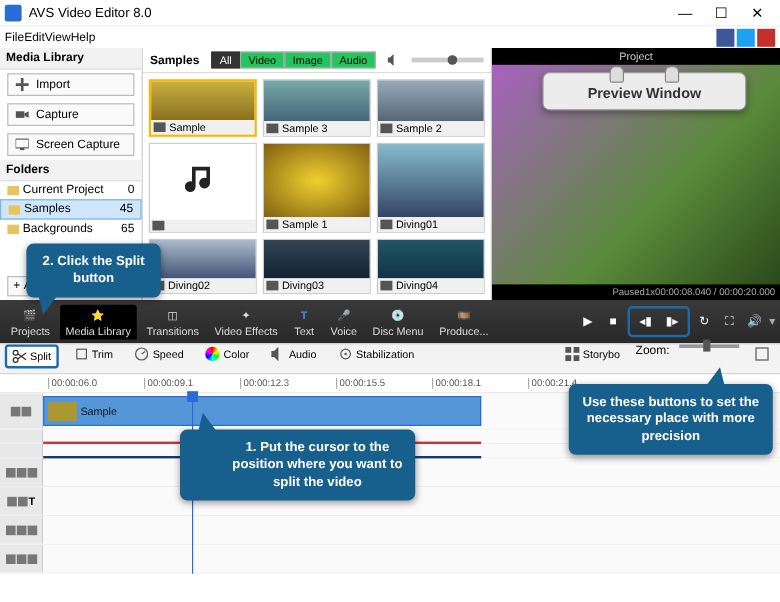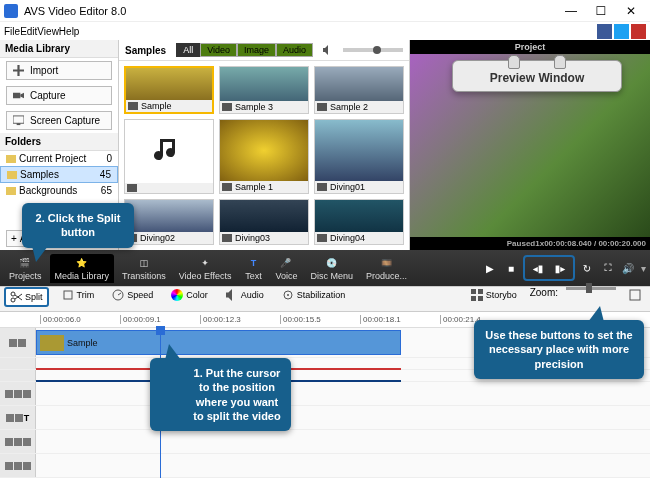--- a/index.html
+++ b/index.html
@@ -20,33 +20,33 @@
 .panel-head { font-weight: bold; font-size: 10px; padding: 3px 5px; background: #f2f2f2; border-bottom: 1px solid #ddd; }
 .side-btn { margin: 3px 6px; border: 1px solid #bbb; padding: 3px 6px; display: flex; align-items: center; gap: 6px; cursor: pointer; background: #fafafa; }
 .side-btn svg, .side-btn .ic { width: 11px; height: 11px; }
 .folder-row { display: flex; justify-content: space-between; padding: 2px 6px; font-size: 10px; align-items: center;}
 .folder-row.sel { background: #cfe6ff; border: 1px solid #7cb3e8; }
 .addfolder { margin: 3px 6px; border: 1px solid #bbb; padding: 2px 4px; font-size: 10px; display: flex; align-items: center; gap: 3px; background:#fafafa;}
 
 .samples { flex: 1; display: flex; flex-direction: column; border-right: 1px solid #ccc; }
 .samples-head { display: flex; align-items: center; padding: 3px 6px; font-size: 10px; gap: 10px; border-bottom: 1px solid #ddd; }
 .filter { display: flex; gap: 0; }
-.filter span { border: 1px solid #aaa; padding: 1px 6px; font-size: 9px; background: #4d7c0f; }
+.filter span { border: 1px solid #aaa; padding: 1px 6px; font-size: 9px; background: #22c55e; }
 .filter .active { background: #333; color: #fff; border-color: #333; }
 .vol { width: 60px; height: 4px; background: #ccc; position: relative; }
 .vol::after { content: ''; position: absolute; width: 8px; height: 8px; background: #555; top: -2px; left: 30px; border-radius: 50%; }
 
 .thumbs { flex: 1; display: grid; grid-template-columns: repeat(3, 1fr); gap: 5px; padding: 5px; overflow: hidden; }
 .thumb { border: 1px solid #ccc; display: flex; flex-direction: column; }
 .thumb.sel { border: 2px solid #f6b800; }
 .timg { flex: 1; background: #8aa; }
 .tfoot { display: flex; align-items: center; gap: 3px; padding: 1px 2px; background: #f0f0f0; font-size: 9px; }
 .tfoot .tic { width: 10px; height: 8px; background: #555; }
 
-.preview { width: 242px; background: #000; display: flex; flex-direction: column; position: relative; font-weight: bold; }
+.preview { width: 242px; background: #000; display: flex; flex-direction: column; position: relative; }
 .pheader { text-align: center; font-size: 9px; color: #ccc; padding: 2px; }
 .pimg { flex: 1; background: linear-gradient(135deg, #a862c0 0%, #5a8a3a 60%, #2a4a1a 100%); position: relative; }
 .pfoot { display: flex; justify-content: flex-end; color: #aaa; font-size: 8px; padding: 2px 4px; }
 
 .tabs { height: 36px; background: linear-gradient(#3a3a3a, #282828); display: flex; align-items: center; padding: 0 4px; gap: 3px; }
 .tab { color: #ddd; font-size: 9px; text-align: center; padding: 2px 5px; display: flex; flex-direction: column; align-items: center; gap: 1px; }
 .tab.active { background: #000; border-radius: 3px 3px 0 0; }
 .tab .ti { width: 18px; height: 14px; display: flex; align-items: center; justify-content: center; }
 .tabs .spacer { flex: 1; }
 .pctl { color: #fff; width: 18px; height: 18px; display: flex; align-items: center; justify-content: center; }
@@ -70,21 +70,21 @@
 .track-head { width: 36px; background: #e8e8e8; border-right: 1px solid #ccc; display: flex; align-items: center; justify-content: center; gap: 1px; flex-wrap: wrap; padding: 1px; }
 .track-head .th-ic { width: 8px; height: 8px; background: #777; }
 .track-body { flex: 1; position: relative; background: #fafafa; }
 .clip { position: absolute; left: 0; width: 365px; top: 2px; bottom: 2px; background: #5596d8; border: 1px solid #2a6cd6; display: flex; align-items: center; gap: 3px; padding: 0 3px; font-size: 9px; color: #111; }
 .clip .cimg { width: 24px; height: 16px; background: #aa9933; }
 .thin-line { position: absolute; left: 0; width: 365px; top: 10px; height: 3px; }
 .red { background: #cc3333; } .blue { background: #0d3c7d; }
 
 .callout { position: absolute; background: #175f8c; color: #fff; border-radius: 6px; padding: 8px 10px; font-size: 11px; font-weight: 600; box-shadow: 0 2px 6px rgba(0,0,0,0.4); line-height: 1.3; text-align: center; }
 .callout.c1 { left: 22px; top: 203px; width: 112px; }
-.callout.c2 { left: 150px; top: 358px; width: 141px; padding-left: 43px; }
+.callout.c2 { left: 150px; top: 358px; width: 196px; padding-left: 43px; }
 .callout.c3 { right: 6px; top: 320px; width: 170px; }
 .callout-tail { position: absolute; width: 0; height: 0; }
 .callout.c1 .callout-tail { bottom: -14px; left: 10px; border-left: 4px solid transparent; border-right: 12px solid transparent; border-top: 16px solid #175f8c; }
 .callout.c2 .callout-tail { top: -14px; left: 15px; border-left: 4px solid transparent; border-right: 12px solid transparent; border-bottom: 16px solid #175f8c; }
 .callout.c3 .callout-tail { top: -14px; right: 40px; border-left: 12px solid transparent; border-right: 4px solid transparent; border-bottom: 16px solid #175f8c; }
 
 .preview-label { position: absolute; top: 60px; left: 452px; width: 170px; background: #ececec; border: 1px solid #999; border-radius: 6px; padding: 10px 6px 6px; text-align: center; font-size: 12px; font-weight: 600; color: #333; box-shadow: 0 3px 6px rgba(0,0,0,.3); }
 .preview-label::before, .preview-label::after { content:''; position:absolute; top:-6px; width:10px; height:12px; border:1px solid #888; background:#ddd; border-radius: 5px 5px 2px 2px; }
 .preview-label::before { left: 55px; } .preview-label::after { right: 55px; }
 

